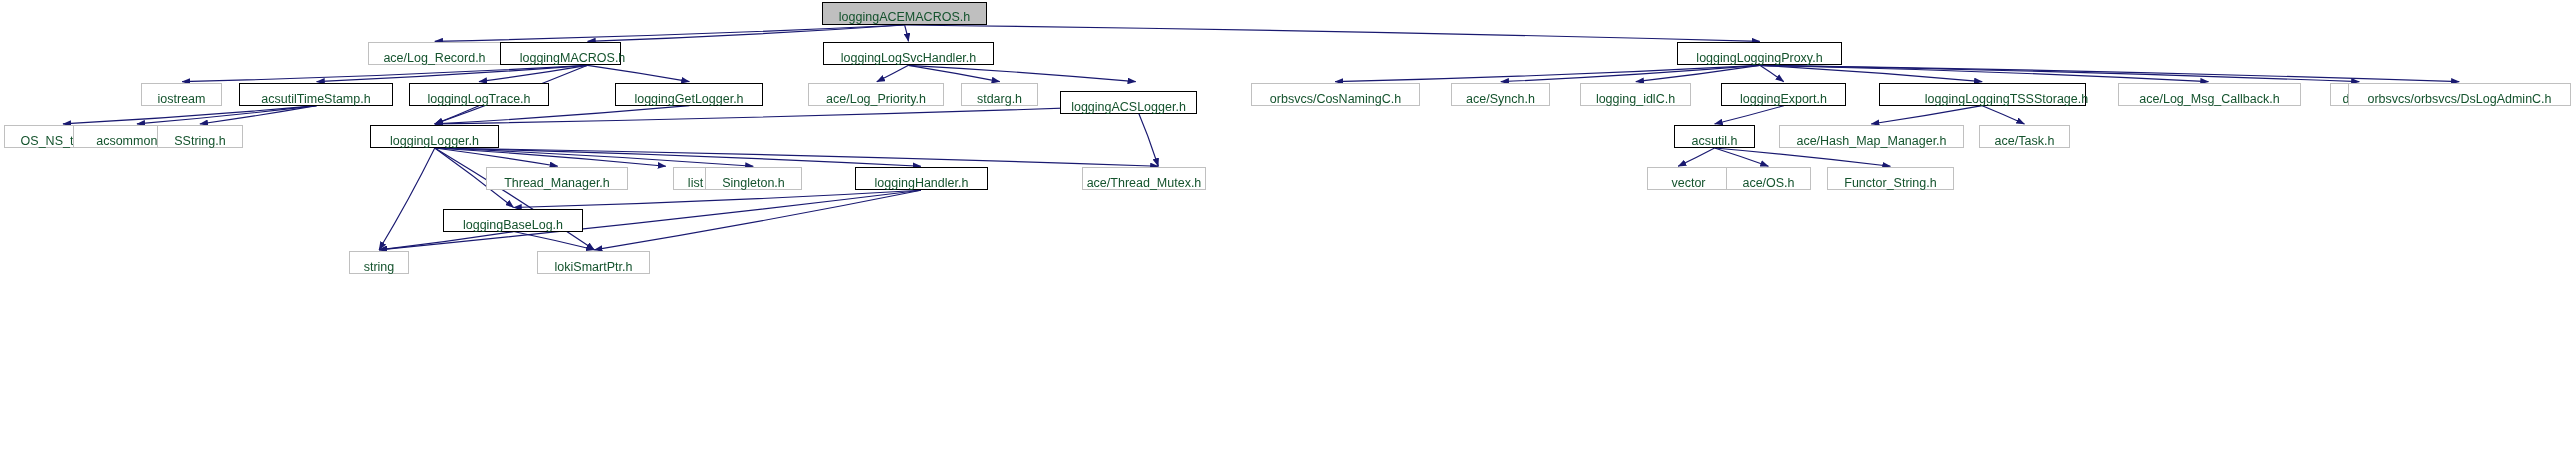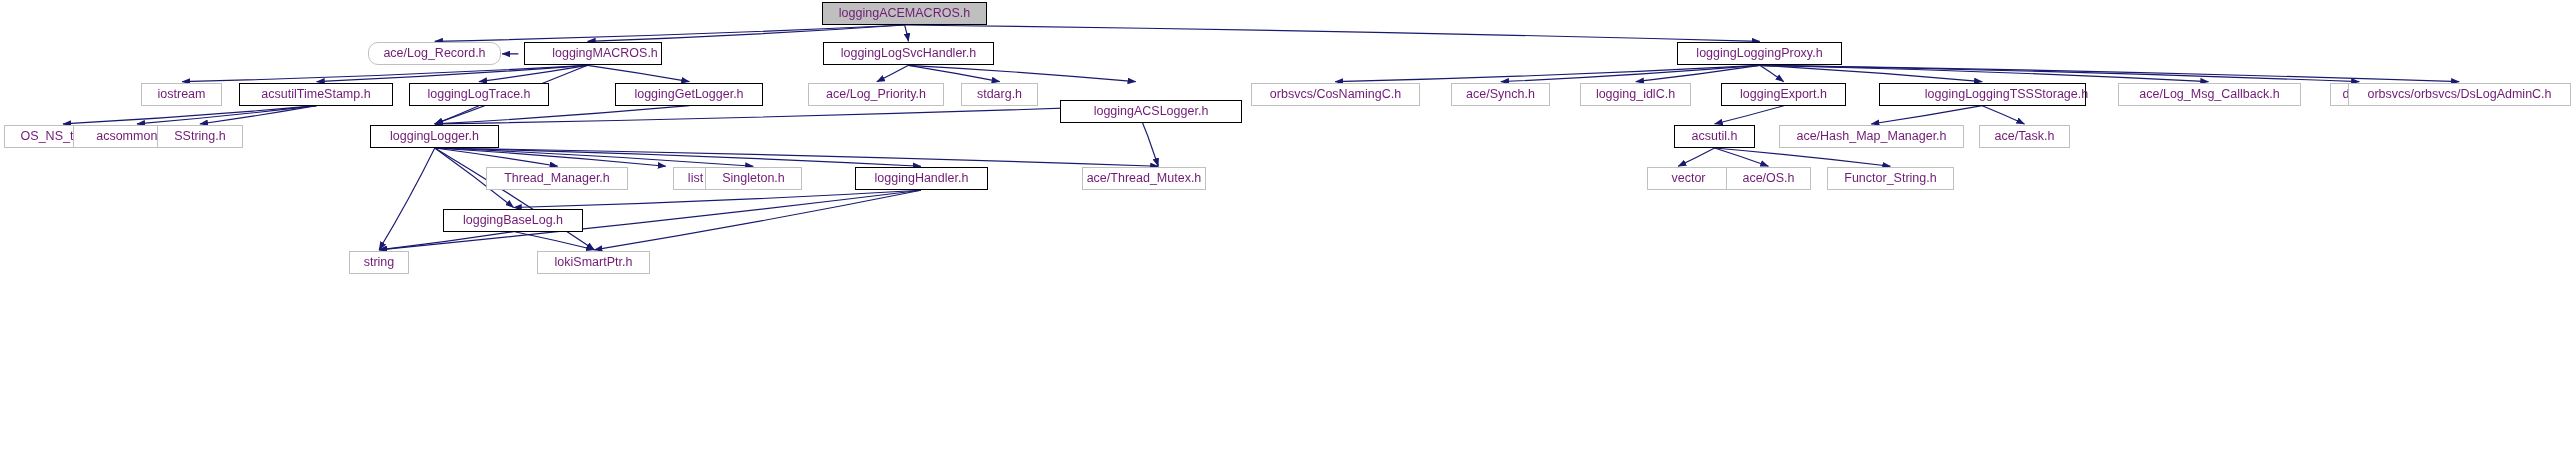--- a/index.html
+++ b/index.html
@@ -21,26 +21,26 @@
     position: absolute;
     left: 0;
     top: 0;
     width: 2576px;
     height: 466px;
   }
   .node {
     position: absolute;
     box-sizing: border-box;
     display: flex;
-    align-items: center;
+    align-items: flex-end;
     justify-content: center;
     height: 23px;
     font-size: 12.5px;
     line-height: 1;
-    color: #701a75;
+    color: #14532d;
     white-space: nowrap;
     background: #ffffff;
     border: 1px solid #c0c0c0;
   }
   .node.strong {
     border: 1px solid #000000;
   }
   .node.root {
     border: 1px solid #000000;
     background: #bfbfbf;
@@ -107,24 +107,24 @@
         <path d="M 2062.5 110 Q 2084.9655 119.1304 2106.5 129" fill="none" stroke="#191970" stroke-width="1.2" marker-end="url(#arrowhead)"></path>
         <path d="M 1784 154 Q 1765.4655 163.8192 1746 173" fill="none" stroke="#191970" stroke-width="1.2" marker-end="url(#arrowhead)"></path>
         <path d="M 1784 154 Q 1812.4655 163.0296 1840 173" fill="none" stroke="#191970" stroke-width="1.2" marker-end="url(#arrowhead)"></path>
         <path d="M 1784 154 Q 1875.9655 161.9628 1967 173" fill="none" stroke="#191970" stroke-width="1.2" marker-end="url(#arrowhead)"></path>
       </g>
   </svg>
   <div id="nodes">
       <div class="node root" style="left: 822px; top: 1.9px; width: 165px;">
         <span class="node-label">loggingACEMACROS.h</span>
       </div>
-      <div class="node" style="left: 368px; top: 42px; width: 133px; border-radius: 10px;">
+      <div class="node" style="left: 368px; top: 42px; width: 133px;">
         <span class="node-label">ace/Log_Record.h</span>
       </div>
-      <div class="node strong" style="left: 524px; top: 42px; width: 138px; padding-left: 24px;">
+      <div class="node strong" style="left: 500px; top: 42px; width: 121px; padding-left: 24px;">
         <span class="node-label">loggingMACROS.h</span>
       </div>
       <div class="node strong" style="left: 823px; top: 42px; width: 171px;">
         <span class="node-label">loggingLogSvcHandler.h</span>
       </div>
       <div class="node strong" style="left: 1677px; top: 42px; width: 165px;">
         <span class="node-label">loggingLoggingProxy.h</span>
       </div>
       <div class="node" style="left: 141px; top: 83px; width: 81px;">
         <span class="node-label">iostream</span>
@@ -137,21 +137,21 @@
       </div>
       <div class="node strong" style="left: 615px; top: 83px; width: 148px;">
         <span class="node-label">loggingGetLogger.h</span>
       </div>
       <div class="node" style="left: 808px; top: 83px; width: 136px;">
         <span class="node-label">ace/Log_Priority.h</span>
       </div>
       <div class="node" style="left: 961px; top: 83px; width: 77px;">
         <span class="node-label">stdarg.h</span>
       </div>
-      <div class="node strong" style="left: 1060px; top: 100px; width: 182px;">
+      <div class="node strong" style="left: 1060px; top: 91px; width: 137px;">
         <span class="node-label">loggingACSLogger.h</span>
       </div>
       <div class="node" style="left: 1251px; top: 83px; width: 169px;">
         <span class="node-label">orbsvcs/CosNamingC.h</span>
       </div>
       <div class="node" style="left: 1451px; top: 83px; width: 99px;">
         <span class="node-label">ace/Synch.h</span>
       </div>
       <div class="node" style="left: 1580px; top: 83px; width: 111px;">
         <span class="node-label">logging_idlC.h</span>

